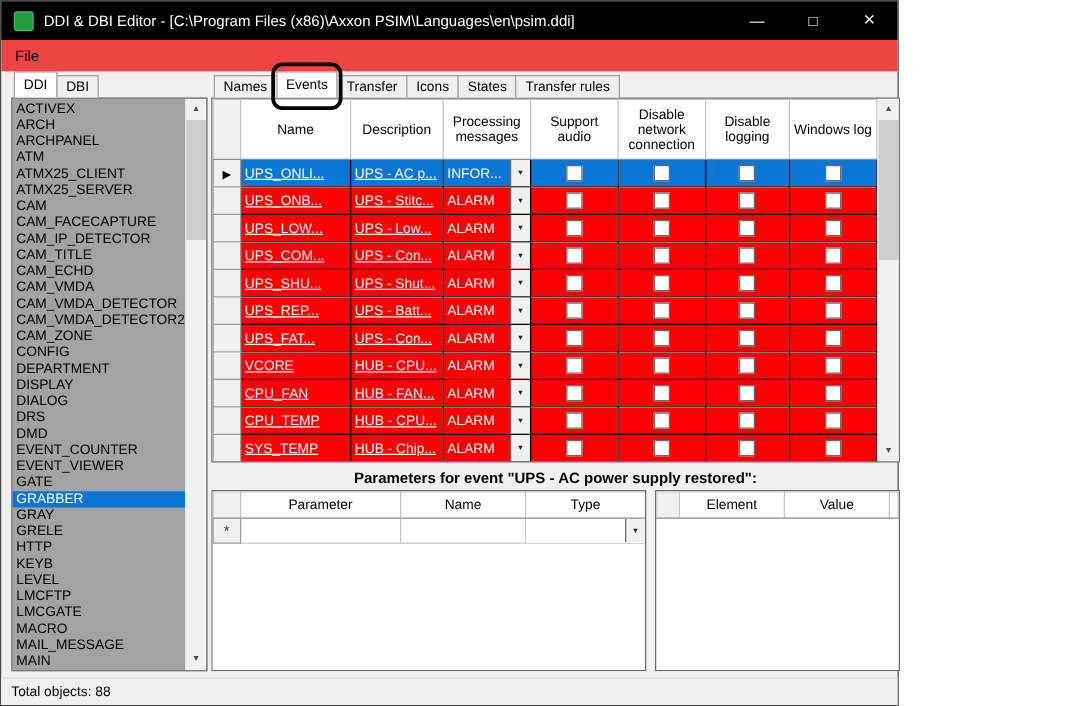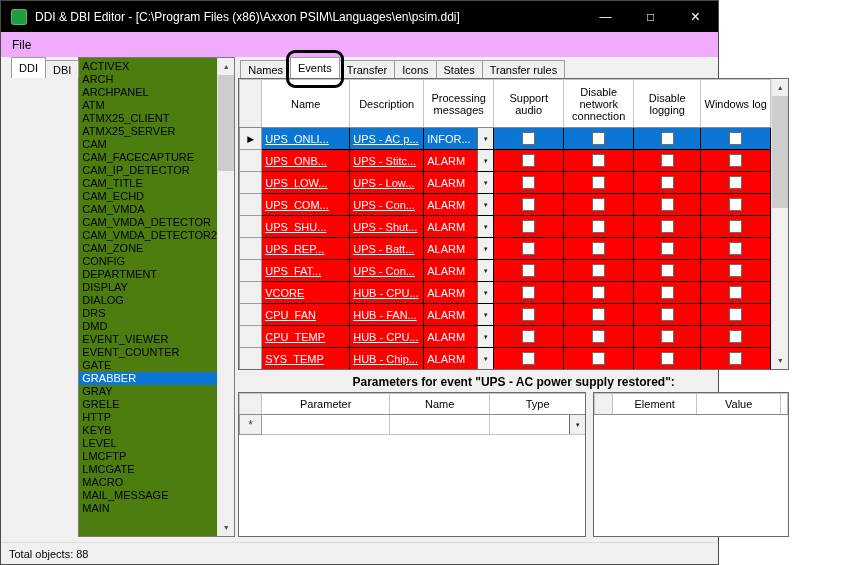--- a/index.html
+++ b/index.html
@@ -16,37 +16,37 @@
   .titlebar { flex: 0 0 31px; background: var(--titlebar, #000); color: #fff; display: flex; align-items: center; }
   .app-icon { width: 16px; height: 16px; margin: 0 8px 0 10px; background: var(--appicon, #1e9e40); border-radius: 3px;
               box-shadow: inset 0 0 0 1px rgba(255,255,255,.25); }
   .title-text { flex: 1; font-size: 12px; white-space: nowrap; overflow: hidden; }
   .win-buttons { display: flex; height: 100%; }
   .win-btn { width: 45px; height: 100%; display: flex; align-items: center; justify-content: center;
              color: #fff; font-size: 12px; cursor: default; }
   .win-btn.close { font-size: 16px; }
 
   
-  .menubar { flex: 0 0 25px; display: flex; align-items: center; font-size: 12px; padding-left: 2px; background: #f0abfc; }
+  .menubar { flex: 0 0 25px; display: flex; align-items: center; font-size: 12px; padding-left: 2px; background: #ef4444; }
   .menu-item { padding: 4px 9px; }
 
   
   .main { flex: 1 1 auto; display: flex; padding: 0 8px; overflow: visible; }
 
   
   .tabstrip { display: flex; align-items: flex-end; height: 21px; position: relative; padding-left: 2px; overflow: visible; }
   .tab { height: 18px; background: #f0f0f0; border: 1px solid #9c9c9c; border-bottom: none;
          padding: 0 7px; font-size: 11px; display: flex; align-items: center; margin-right: -1px; position: relative; }
   .tab.active { height: 21px; background: #fff; z-index: 3; }
   .annotation { position: absolute; left: -5px; right: -5px; top: -8px; bottom: -10px;
                 border: 3px solid #000; border-radius: 9px; pointer-events: none; z-index: 30; }
 
   
-  .left-panel { width: 289px; display: flex; flex-direction: row; }
-  .listbox { flex: 1; background: #4d7c0f; border: 1px solid #7a7a7a; display: flex; margin-bottom: 5px; overflow: hidden; }
+  .left-panel { width: 289px; display: flex; flex-direction: column; }
+  .listbox { flex: 1; background: #a3a3a3; border: 1px solid #7a7a7a; display: flex; margin-bottom: 5px; overflow: hidden; }
   .list-items { flex: 1; overflow: hidden; padding-top: 2px; }
   .list-item { font-size: 11px; line-height: 13px; padding-left: 3px; white-space: nowrap; color: #000; }
   .list-item.selected { background: var(--selection, #0078d7); color: #fff; }
 
   
   .vscroll { width: 17px; background: #f0f0f0; border-left: 1px solid #e3e3e3; display: flex; flex-direction: column; flex: 0 0 17px; }
   .sb-btn { height: 17px; display: flex; align-items: center; justify-content: center; font-size: 7px; color: #4d4d4d; }
   .sb-track { flex: 1; position: relative; }
   .sb-thumb { position: absolute; left: 0; right: 0; top: 0; background: #cdcdcd; }
   .sb-thumb.list-thumb { height: 96px; }
@@ -140,22 +140,22 @@
             <div class="list-item">CAM_VMDA</div>
             <div class="list-item">CAM_VMDA_DETECTOR</div>
             <div class="list-item">CAM_VMDA_DETECTOR2</div>
             <div class="list-item">CAM_ZONE</div>
             <div class="list-item">CONFIG</div>
             <div class="list-item">DEPARTMENT</div>
             <div class="list-item">DISPLAY</div>
             <div class="list-item">DIALOG</div>
             <div class="list-item">DRS</div>
             <div class="list-item">DMD</div>
+            <div class="list-item">EVENT_COUNTER</div>
             <div class="list-item">EVENT_VIEWER</div>
-            <div class="list-item">EVENT_COUNTER</div>
             <div class="list-item">GATE</div>
             <div class="list-item selected">GRABBER</div>
             <div class="list-item">GRAY</div>
             <div class="list-item">GRELE</div>
             <div class="list-item">HTTP</div>
             <div class="list-item">KEYB</div>
             <div class="list-item">LEVEL</div>
             <div class="list-item">LMCFTP</div>
             <div class="list-item">LMCGATE</div>
             <div class="list-item">MACRO</div>

